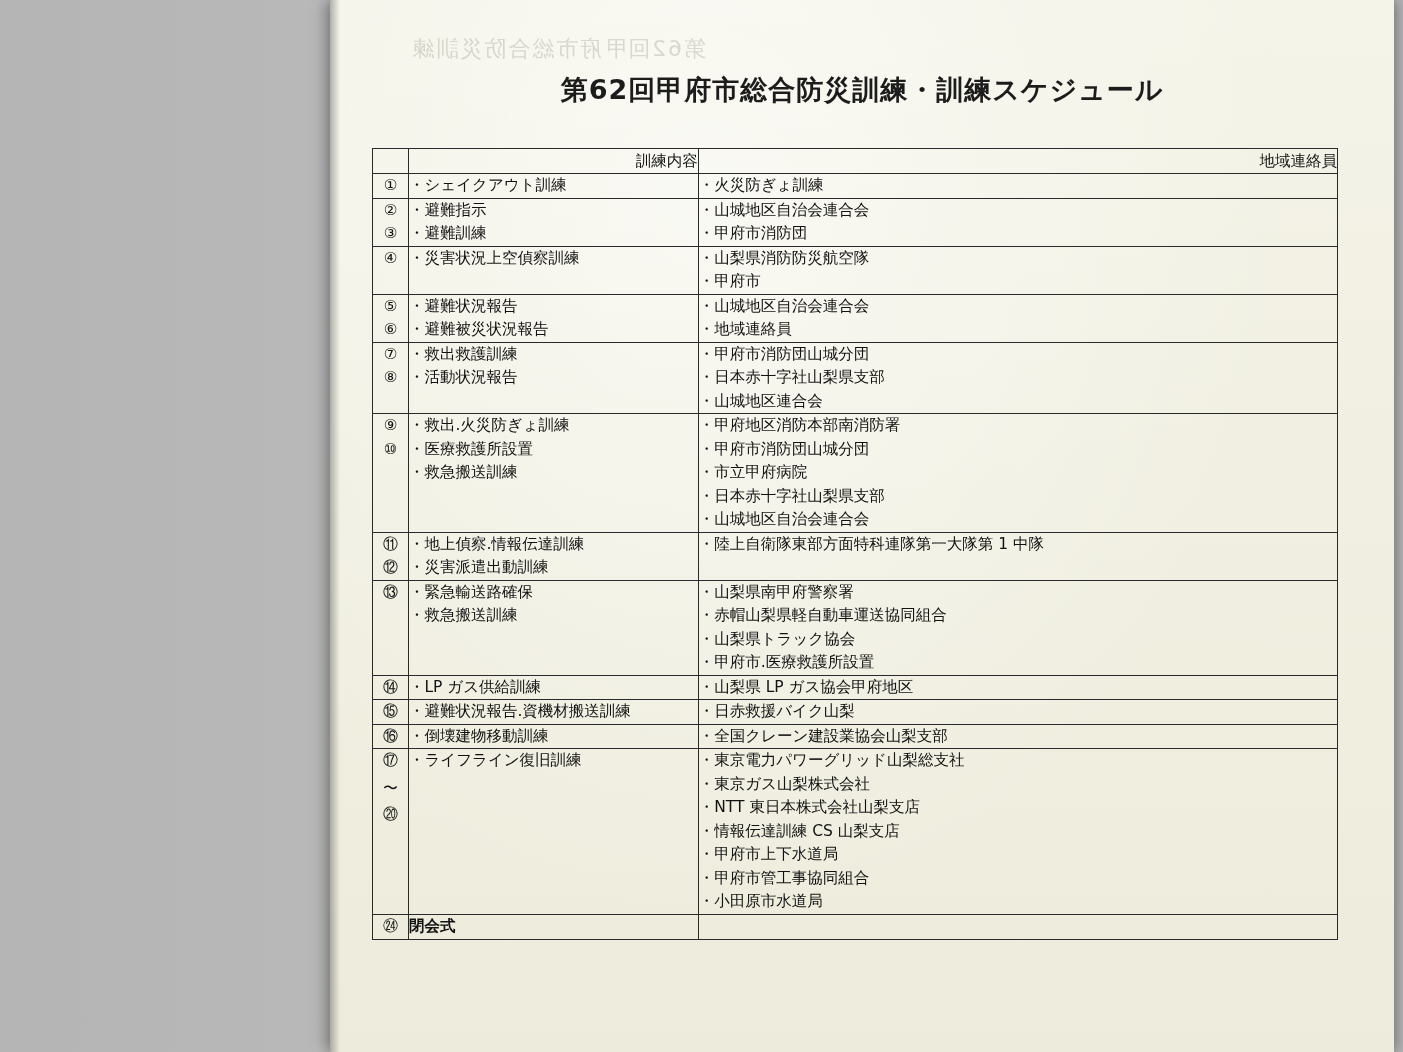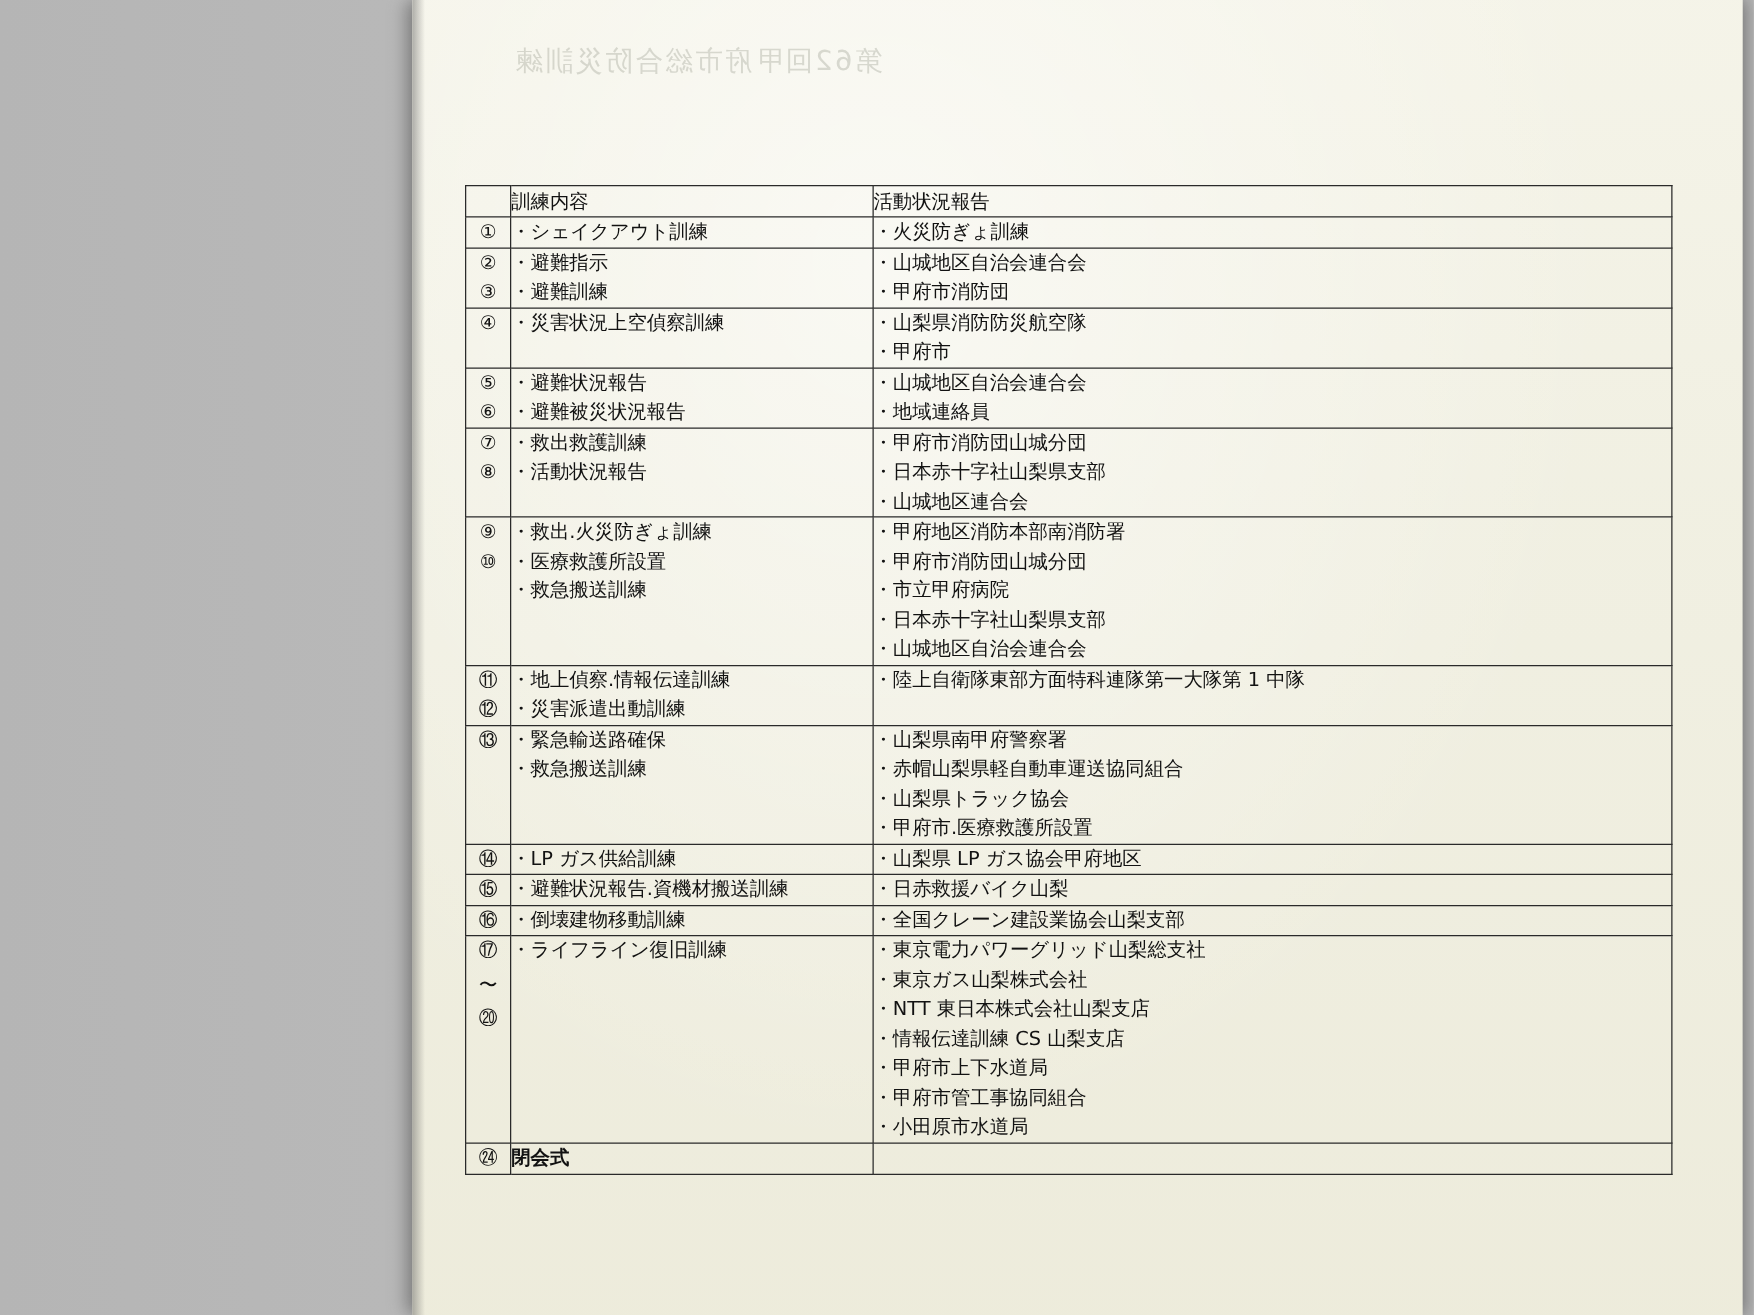--- a/index.html
+++ b/index.html
@@ -82,24 +82,25 @@
     color: #121212;
     background: transparent;
   }
   .schedule-table td, .schedule-table th {
     border: 1px solid #2a2a2a;
     padding: 0;
     vertical-align: top;
   }
   .schedule-table th {
     font-weight: normal;
-    text-align: left;
+    text-align: right;
     height: 24px;
     line-height: 24px;
     font-size: 15.5px;
+    padding-left: 16px;
   }
   col.num { width: 36px; }
   col.content { width: 290px; }
   col.orgs { width: 640px; }
 
   .cell-num {
     text-align: center;
     padding-top: 3px;
     font-size: 15px;
     line-height: 23.5px;
@@ -126,32 +127,33 @@
 </style>
 </head>
 <body>
 
 <div class="page-wrap">
 
   <div class="sheet">
 
     <div class="bleed" style="left:80px; top:34px;">第62回甲府市総合防災訓練</div>
 
+    <div class="doc-title">第62回甲府市総合防災訓練・訓練スケジュール</div>
 
     <table class="schedule-table">
       <colgroup>
         <col class="num">
         <col class="content">
         <col class="orgs">
       </colgroup>
       <thead>
         <tr>
           <th></th>
           <th>訓練内容</th>
-          <th>活動状況報告</th>
+          <th>地域連絡員</th>
         </tr>
       </thead>
       <tbody>
 
         <tr>
           <td class="cell-num">
             <span class="num-glyph">①</span>
           </td>
           <td class="cell-pad">
             <div class="line">・シェイクアウト訓練</div>

